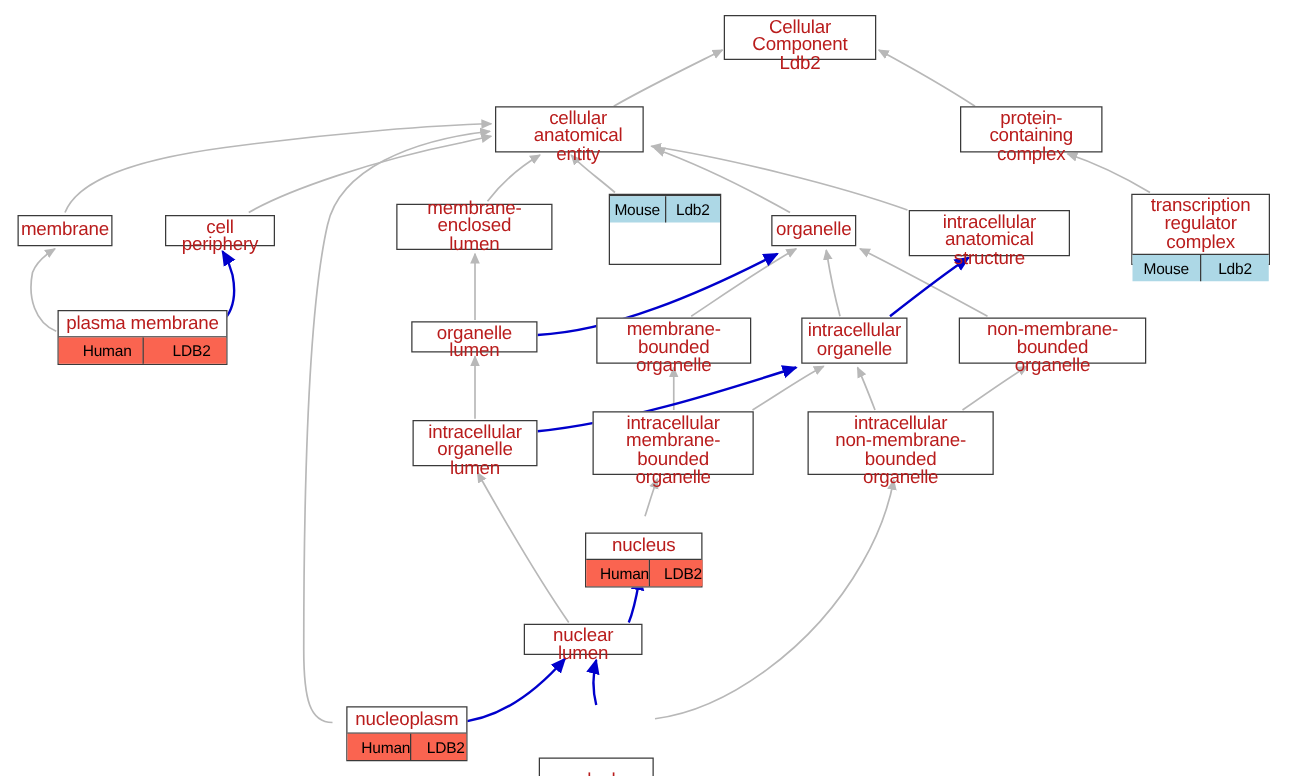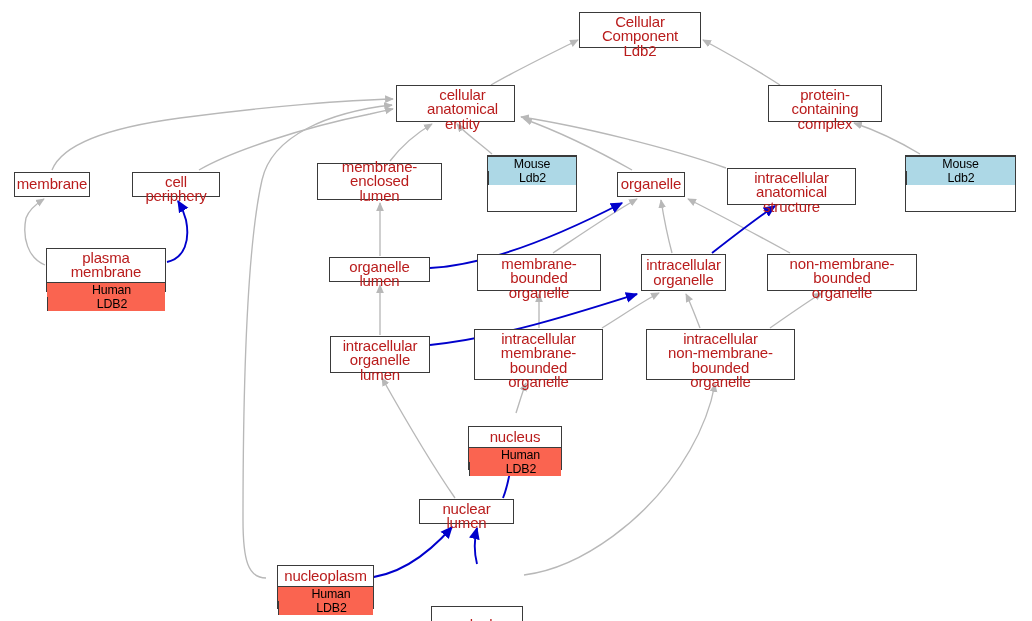--- a/index.html
+++ b/index.html
@@ -44,21 +44,21 @@
     text-align: center;
     color: #b91c1c;
     font-size: 15px;
     line-height: 14.4px;
     padding: 2px 5px;
     white-space: pre-line;
     letter-spacing: -0.15px;
   }
   .badges {
     display: flex;
-    flex-direction: column;
+    flex-direction: row;
     border-top: 1.3px solid #3a3a3a;
     height: 21px;
     flex: 0 0 auto;
   }
   .badge {
     flex: 1 1 0;
     display: flex;
     align-items: center;
     justify-content: center;
     font-size: 12.4px;
@@ -185,26 +185,28 @@
         </div>
       </div>
       <div class="node" style="left: 617px; top: 172px; width: 68px; height: 25px;">
         <div class="node-label">organelle</div>
       </div>
       <div class="node" style="left: 727px; top: 168px; width: 129px; height: 37px;">
         <div class="node-label">intracellular
 anatomical structure</div>
       </div>
       <div class="node" style="left: 905px; top: 155px; width: 111px; height: 57px;">
+        <div class="node-label">transcription
+regulator complex</div>
         <div class="badges">
           <div class="badge mouse">Mouse</div>
           <div class="badge mouse">Ldb2</div>
         </div>
       </div>
-      <div class="node" style="left: 46px; top: 248px; width: 120px; height: 44px;">
+      <div class="node" style="left: 46px; top: 248px; width: 136px; height: 44px;">
         <div class="node-label">plasma membrane</div>
         <div class="badges">
           <div class="badge human">Human</div>
           <div class="badge human">LDB2</div>
         </div>
       </div>
       <div class="node" style="left: 329px; top: 257px; width: 101px; height: 25px;">
         <div class="node-label">organelle lumen</div>
       </div>
       <div class="node" style="left: 477px; top: 254px; width: 124px; height: 37px;">

